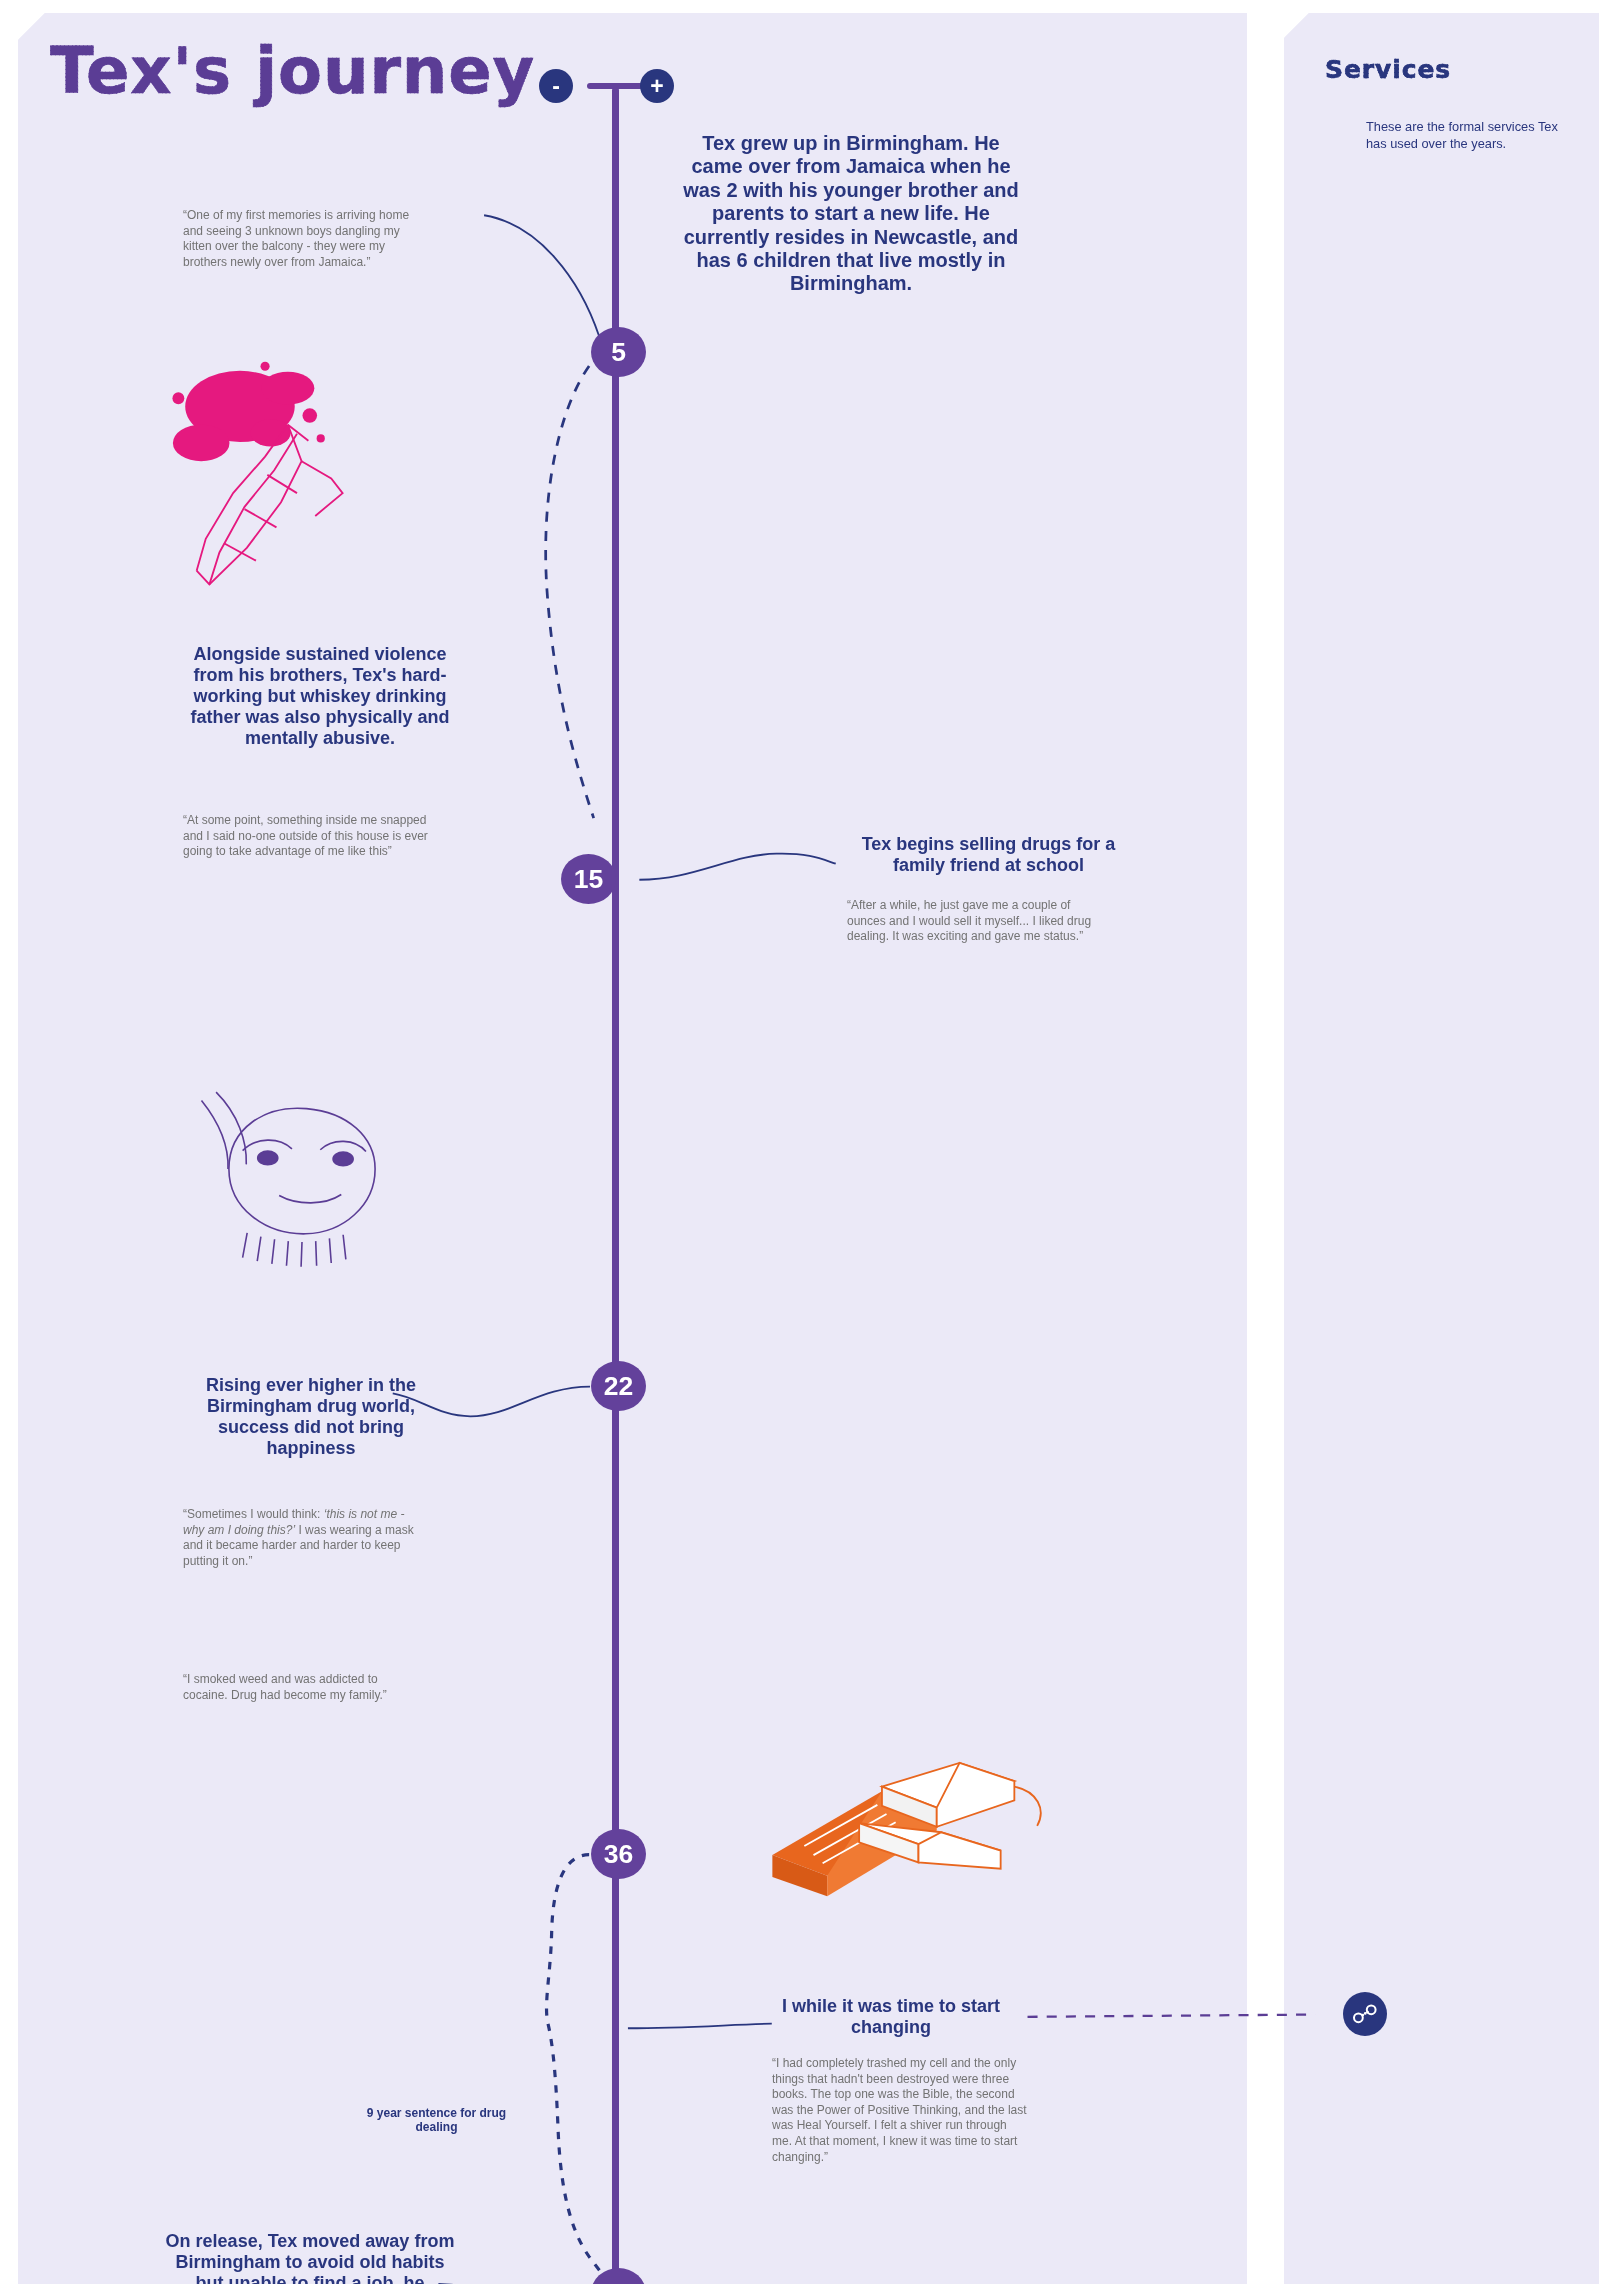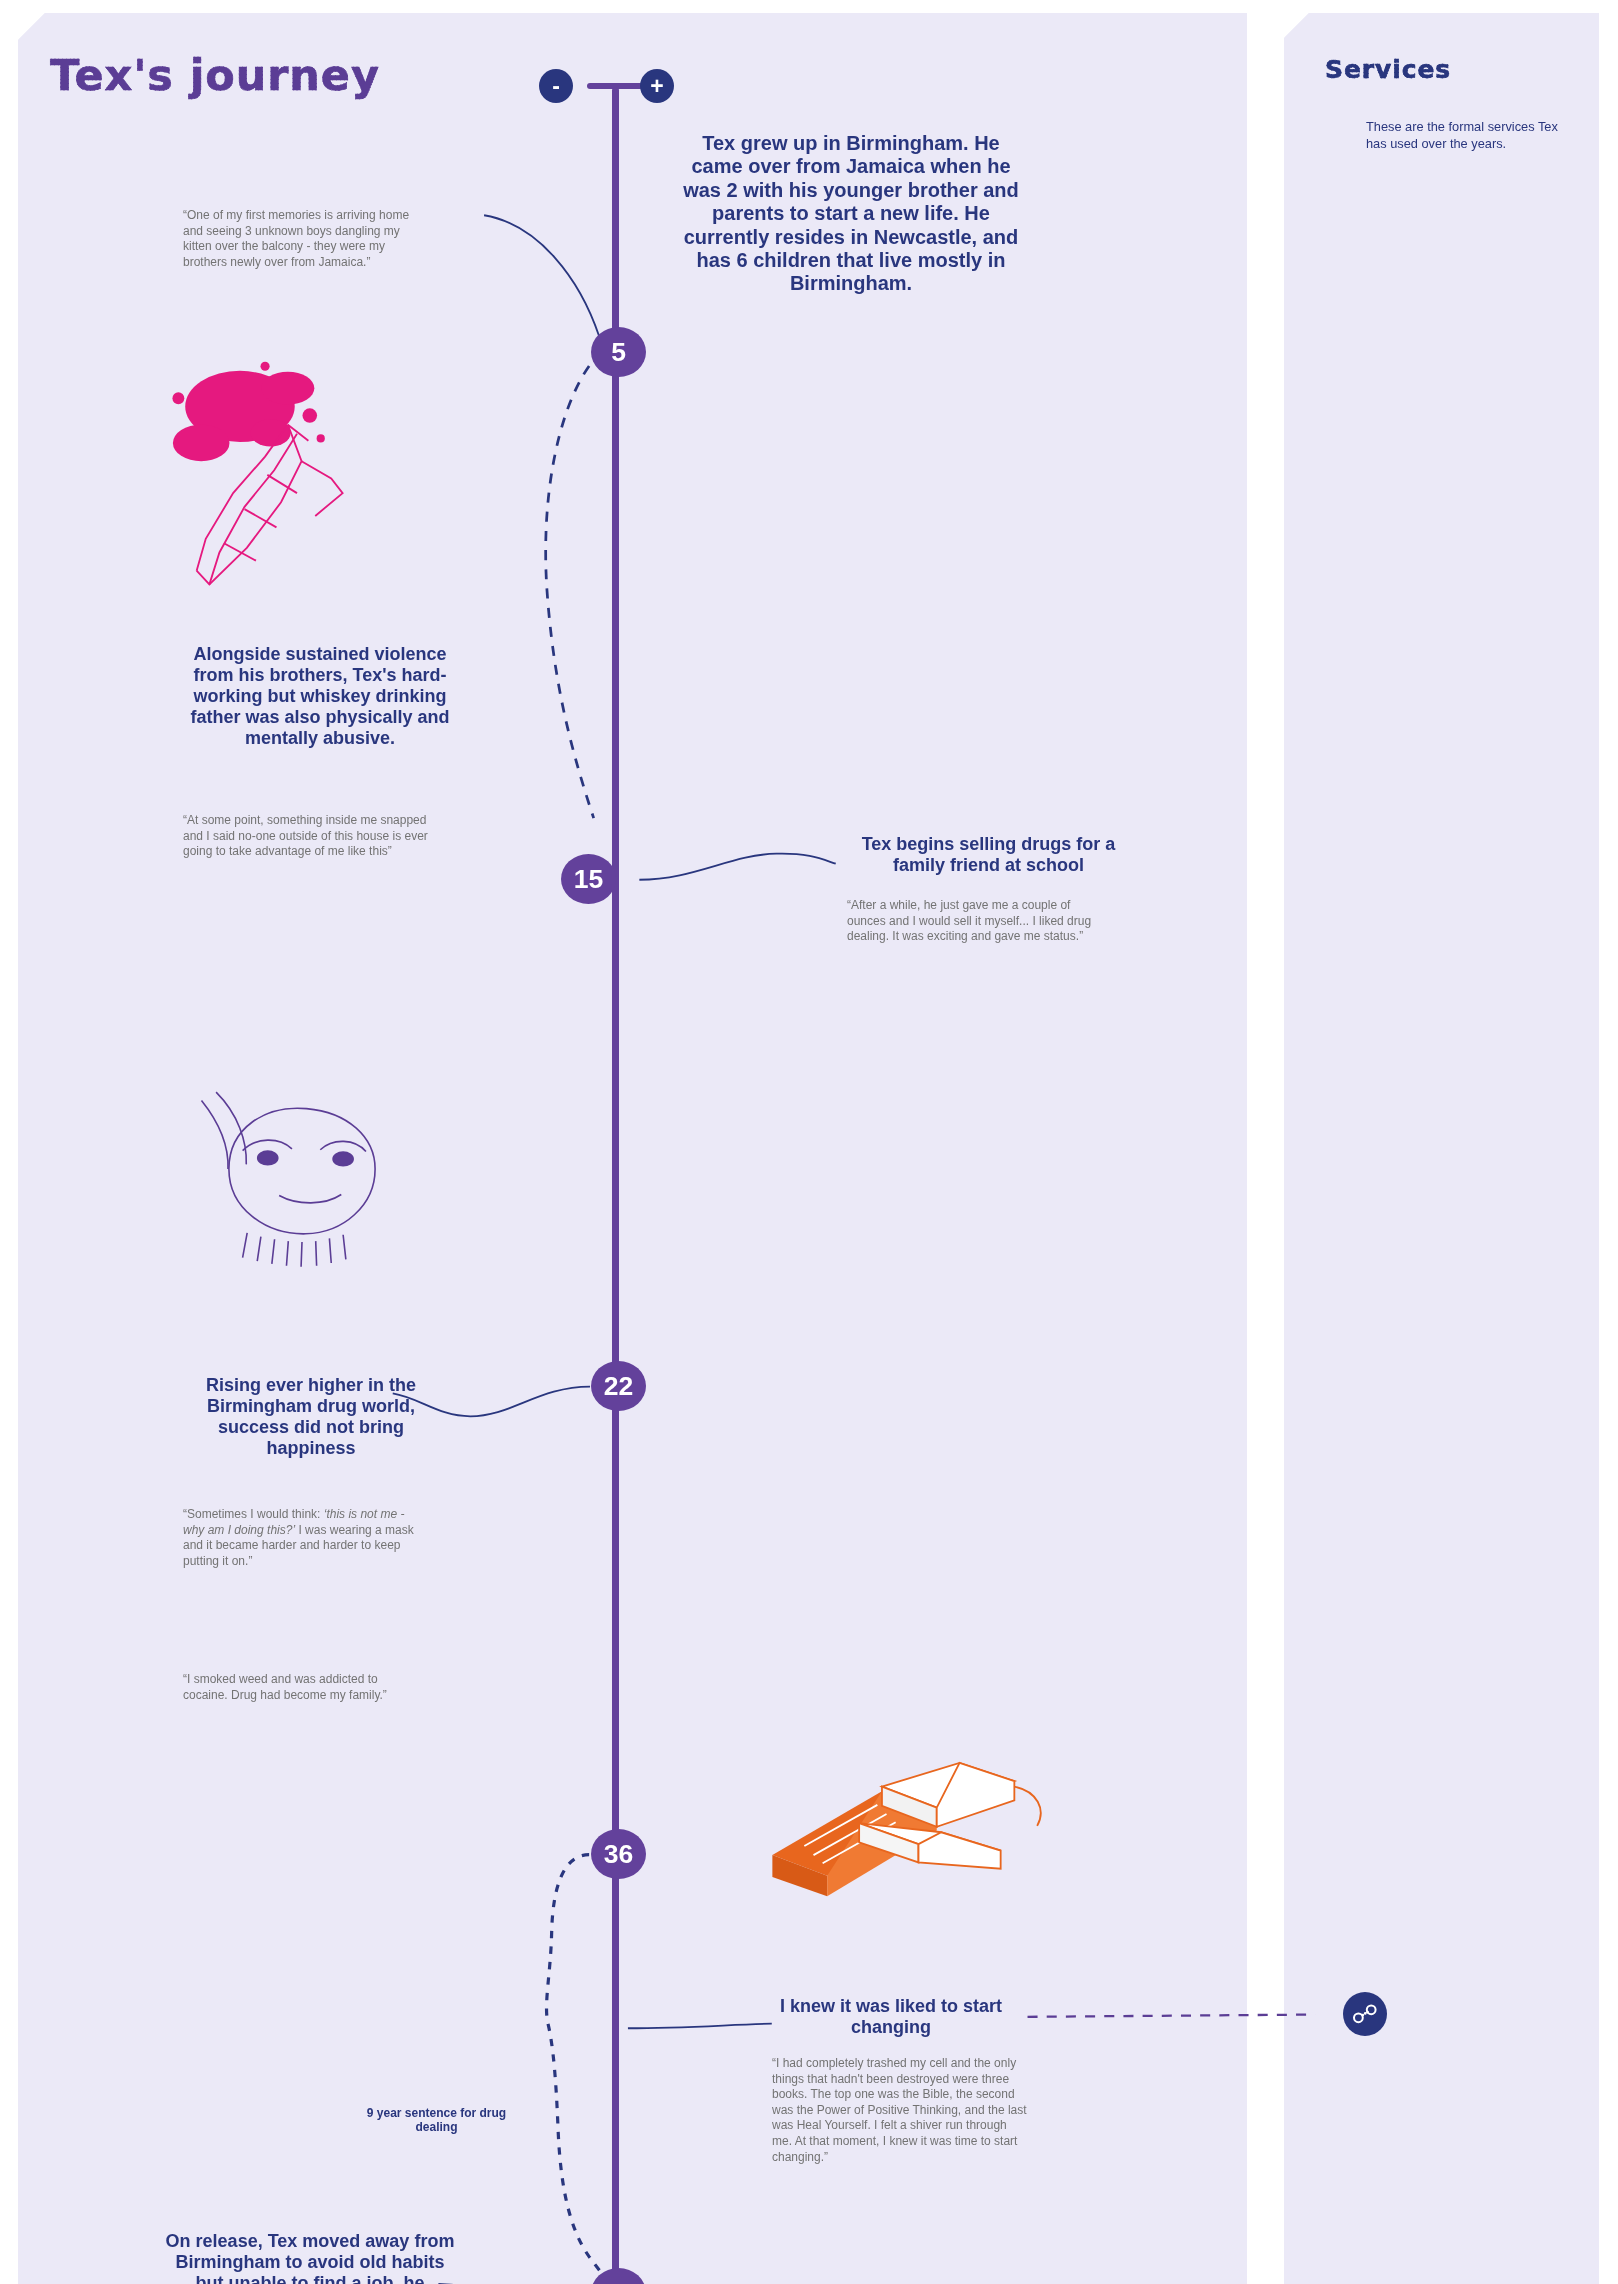--- a/index.html
+++ b/index.html
@@ -39,22 +39,22 @@
     font-weight:bold;
     letter-spacing:0.9px;
     color:#5b3d95;
     -webkit-text-stroke:0.5px #5b3d95;
     background-image:repeating-linear-gradient(45deg,
         rgba(91,61,149,.95) 0 0.9px, rgba(235,233,247,0) 0.9px 2.7px);
     -webkit-background-clip:text;
     background-clip:text;
   }
   #journey-title{
-    left:50px; top:50px;
-    font-size:43px;
+    left:50px; top:34px;
+    font-size:64px;
     color:#5b3d95;
   }
   #services-title{
     left:1325px; top:55px;
     font-size:25px;
     color:#29367e;
     -webkit-text-stroke:0.5px #29367e;
     background-image:repeating-linear-gradient(45deg,
         rgba(41,54,126,.95) 0 0.9px, rgba(235,233,247,0) 0.9px 2.7px);
     -webkit-background-clip:text;
@@ -284,21 +284,21 @@
 
   <div class="headline h-md" style="left:847px; top:834px; width:283px;">Tex begins selling drugs for a family friend at school</div>
   <div class="quote q-sm" style="left:847px; top:898px; width:249px;">“After a while, he just gave me a couple of ounces and I would sell it myself... I liked drug dealing. It was exciting and gave me status.”</div>
 
 
   <div class="headline h-md" style="left:183px; top:1375px; width:256px;">Rising ever higher in the Birmingham drug world, success did not bring happiness</div>
   <div class="quote q-sm" style="left:183px; top:1507px; width:242px;"><span>“Sometimes I would think: </span><span class="italic">‘this is not me - why am I doing this?’</span><span> I was wearing a mask and it became harder and harder to keep putting it on.”</span></div>
 
   <div class="quote q-sm" style="left:183px; top:1672px; width:215px;">“I smoked weed and was addicted to cocaine. Drug had become my family.”</div>
 
-  <div class="headline h-md" style="left:772px; top:1996px; width:238px;">I knew it was liked to start changing</div>
+  <div class="headline h-md" style="left:772px; top:1996px; width:238px;">I while it was time to start changing</div>
   <div class="quote q-sm" style="left:772px; top:2056px; width:256px;">“I had completely trashed my cell and the only things that hadn't been destroyed were three books. The top one was the Bible, the second was the Power of Positive Thinking, and the last was Heal Yourself. I felt a shiver run through me. At that moment, I knew it was time to start changing.”</div>
 
   <div class="headline h-sm" style="left:361px; top:2106px; width:151px;">9 year sentence for drug dealing</div>
 
   <div class="headline h-md" style="left:164px; top:2231px; width:292px;">On release, Tex moved away from Birmingham to avoid old habits but unable to find a job, he resorts to selling drugs.</div>
 
   <div class="svc-icon" style="left:1343px; top:1992px;">
     <svg viewBox="0 0 64 64">
       <circle cx="16" cy="42" r="11" fill="none" stroke="#ffffff" stroke-width="5"></circle>
       <circle cx="48" cy="22" r="11" fill="none" stroke="#ffffff" stroke-width="5"></circle>

